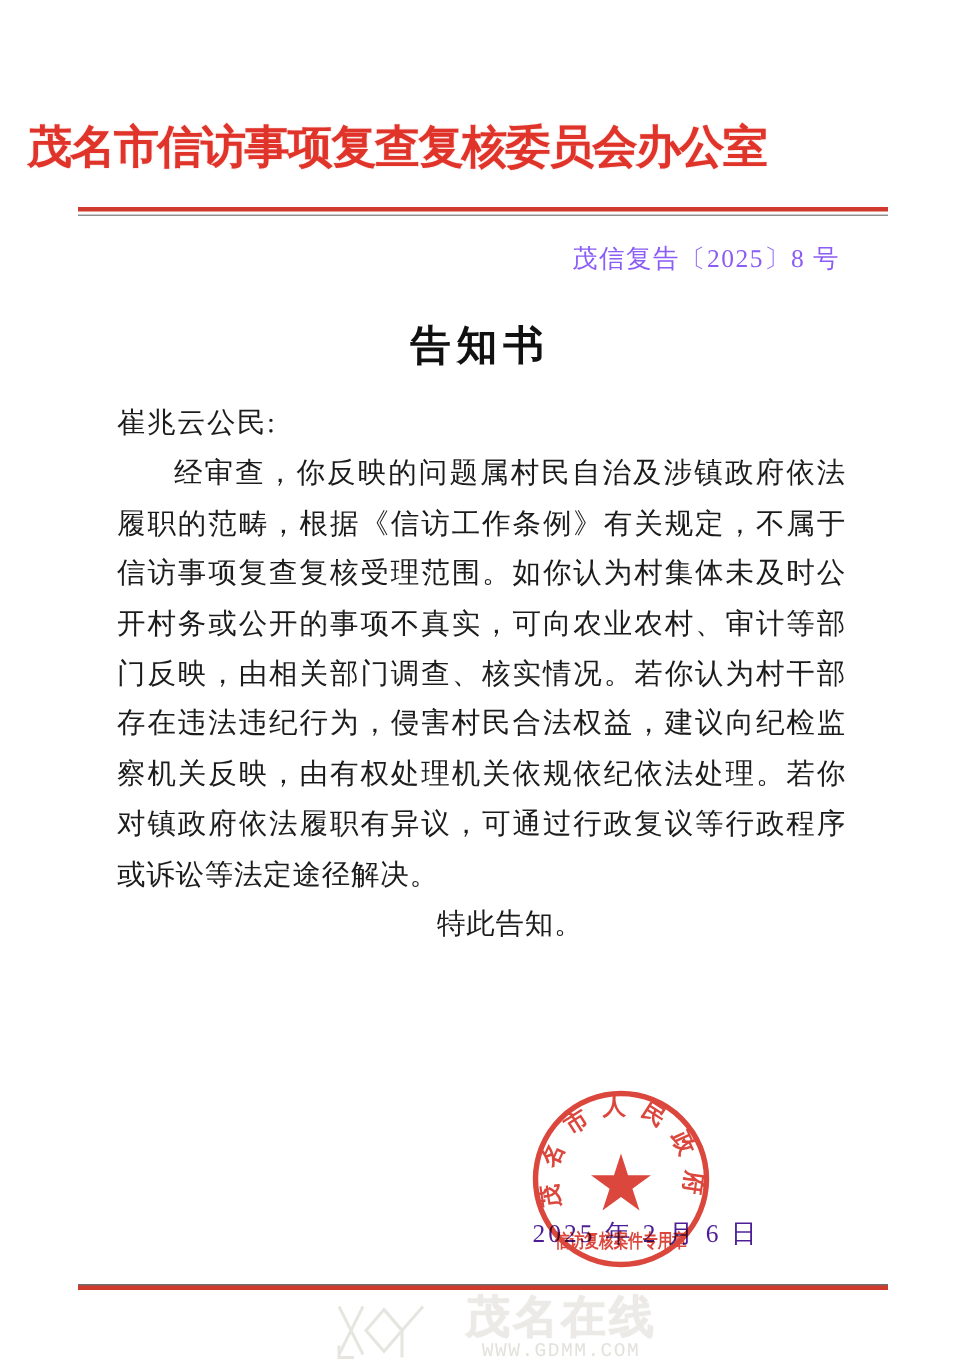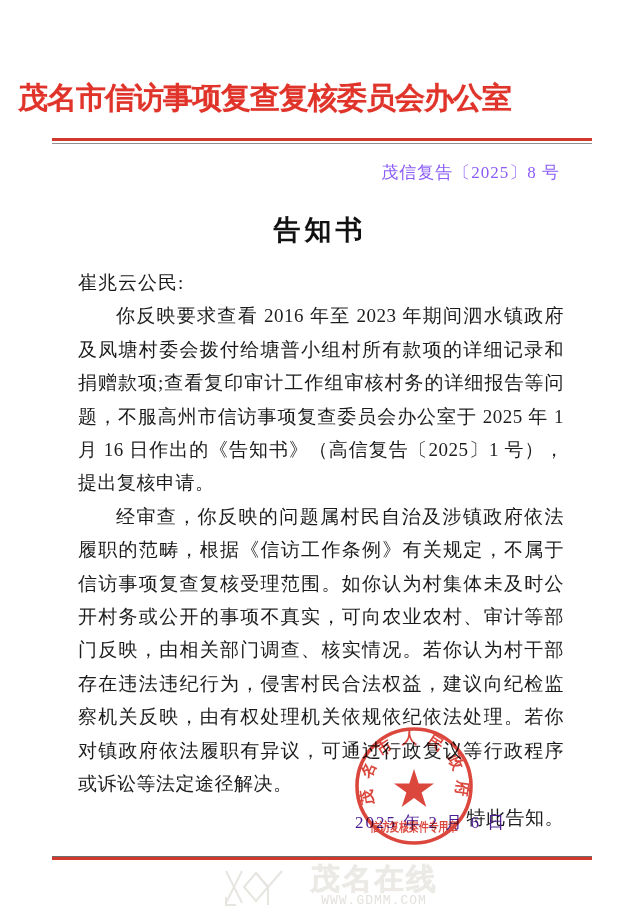--- a/index.html
+++ b/index.html
@@ -37,21 +37,21 @@
   .body-block{
     position:absolute;top:266px;left:78px;width:486px;
     font-size:19px;line-height:33.4px;color:#1c1c1c;
   }
   .salutation{letter-spacing:1px;}
   .body-para{
     margin:0;text-indent:2em;
     text-align:justify;text-justify:inter-character;
     letter-spacing:.5px;
   }
-  .closing{text-align:right;}
+  .closing{text-align:center;}
   .date-line{
     position:absolute;top:811px;left:355px;
     font-size:17px;letter-spacing:2px;color:#4c1d95;
     z-index:1;white-space:nowrap;
   }
   .seal{
     position:absolute;left:351px;top:723px;width:126px;height:126px;
     z-index:2;
     mix-blend-mode:multiply;
     opacity:.92;
@@ -88,21 +88,20 @@
   <div class="letterhead">茂名市信访事项复查复核委员会办公室</div>
 
   <div class="rule-top"></div>
 
   <div class="doc-number">茂信复告〔2025〕8 号</div>
 
   <h1 class="doc-title">告知书</h1>
 
   <div class="body-block">
     <div class="salutation">崔兆云公民:</div>
-    <p class="body-para">你反映要求查看 2016 年至 2023 年期间泗水镇政府及凤塘村委会拨付给塘普小组村所有款项的详细记录和捐赠款项;查看复印审计工作组审核村务的详细报告等问题，不服高州市信访事项复查委员会办公室于 2025 年 1 月 16 日作出的《告知书》（高信复告〔2025〕1 号），提出复核申请。</p>
     <p class="body-para">经审查，你反映的问题属村民自治及涉镇政府依法履职的范畴，根据《信访工作条例》有关规定，不属于信访事项复查复核受理范围。如你认为村集体未及时公开村务或公开的事项不真实，可向农业农村、审计等部门反映，由相关部门调查、核实情况。若你认为村干部存在违法违纪行为，侵害村民合法权益，建议向纪检监察机关反映，由有权处理机关依规依纪依法处理。若你对镇政府依法履职有异议，可通过行政复议等行政程序或诉讼等法定途径解决。</p>
     <p class="body-para closing">特此告知。</p>
   </div>
 
   <div class="date-line">2025 年 2 月 6 日</div>
 
   <svg class="seal" viewBox="-63 -63 126 126" xmlns="http://www.w3.org/2000/svg">
     <circle cx="0" cy="0" r="57" fill="none" stroke="#d8372c" stroke-width="3.6"></circle>
     <path id="sealArc" d="M -41.1 12.6 A 43 43 0 1 1 41.1 12.6" fill="none"></path>
     <text fill="#d8372c" font-size="15.5" font-weight="bold" font-family="'Liberation Serif','DejaVu Serif',serif" letter-spacing="9">

